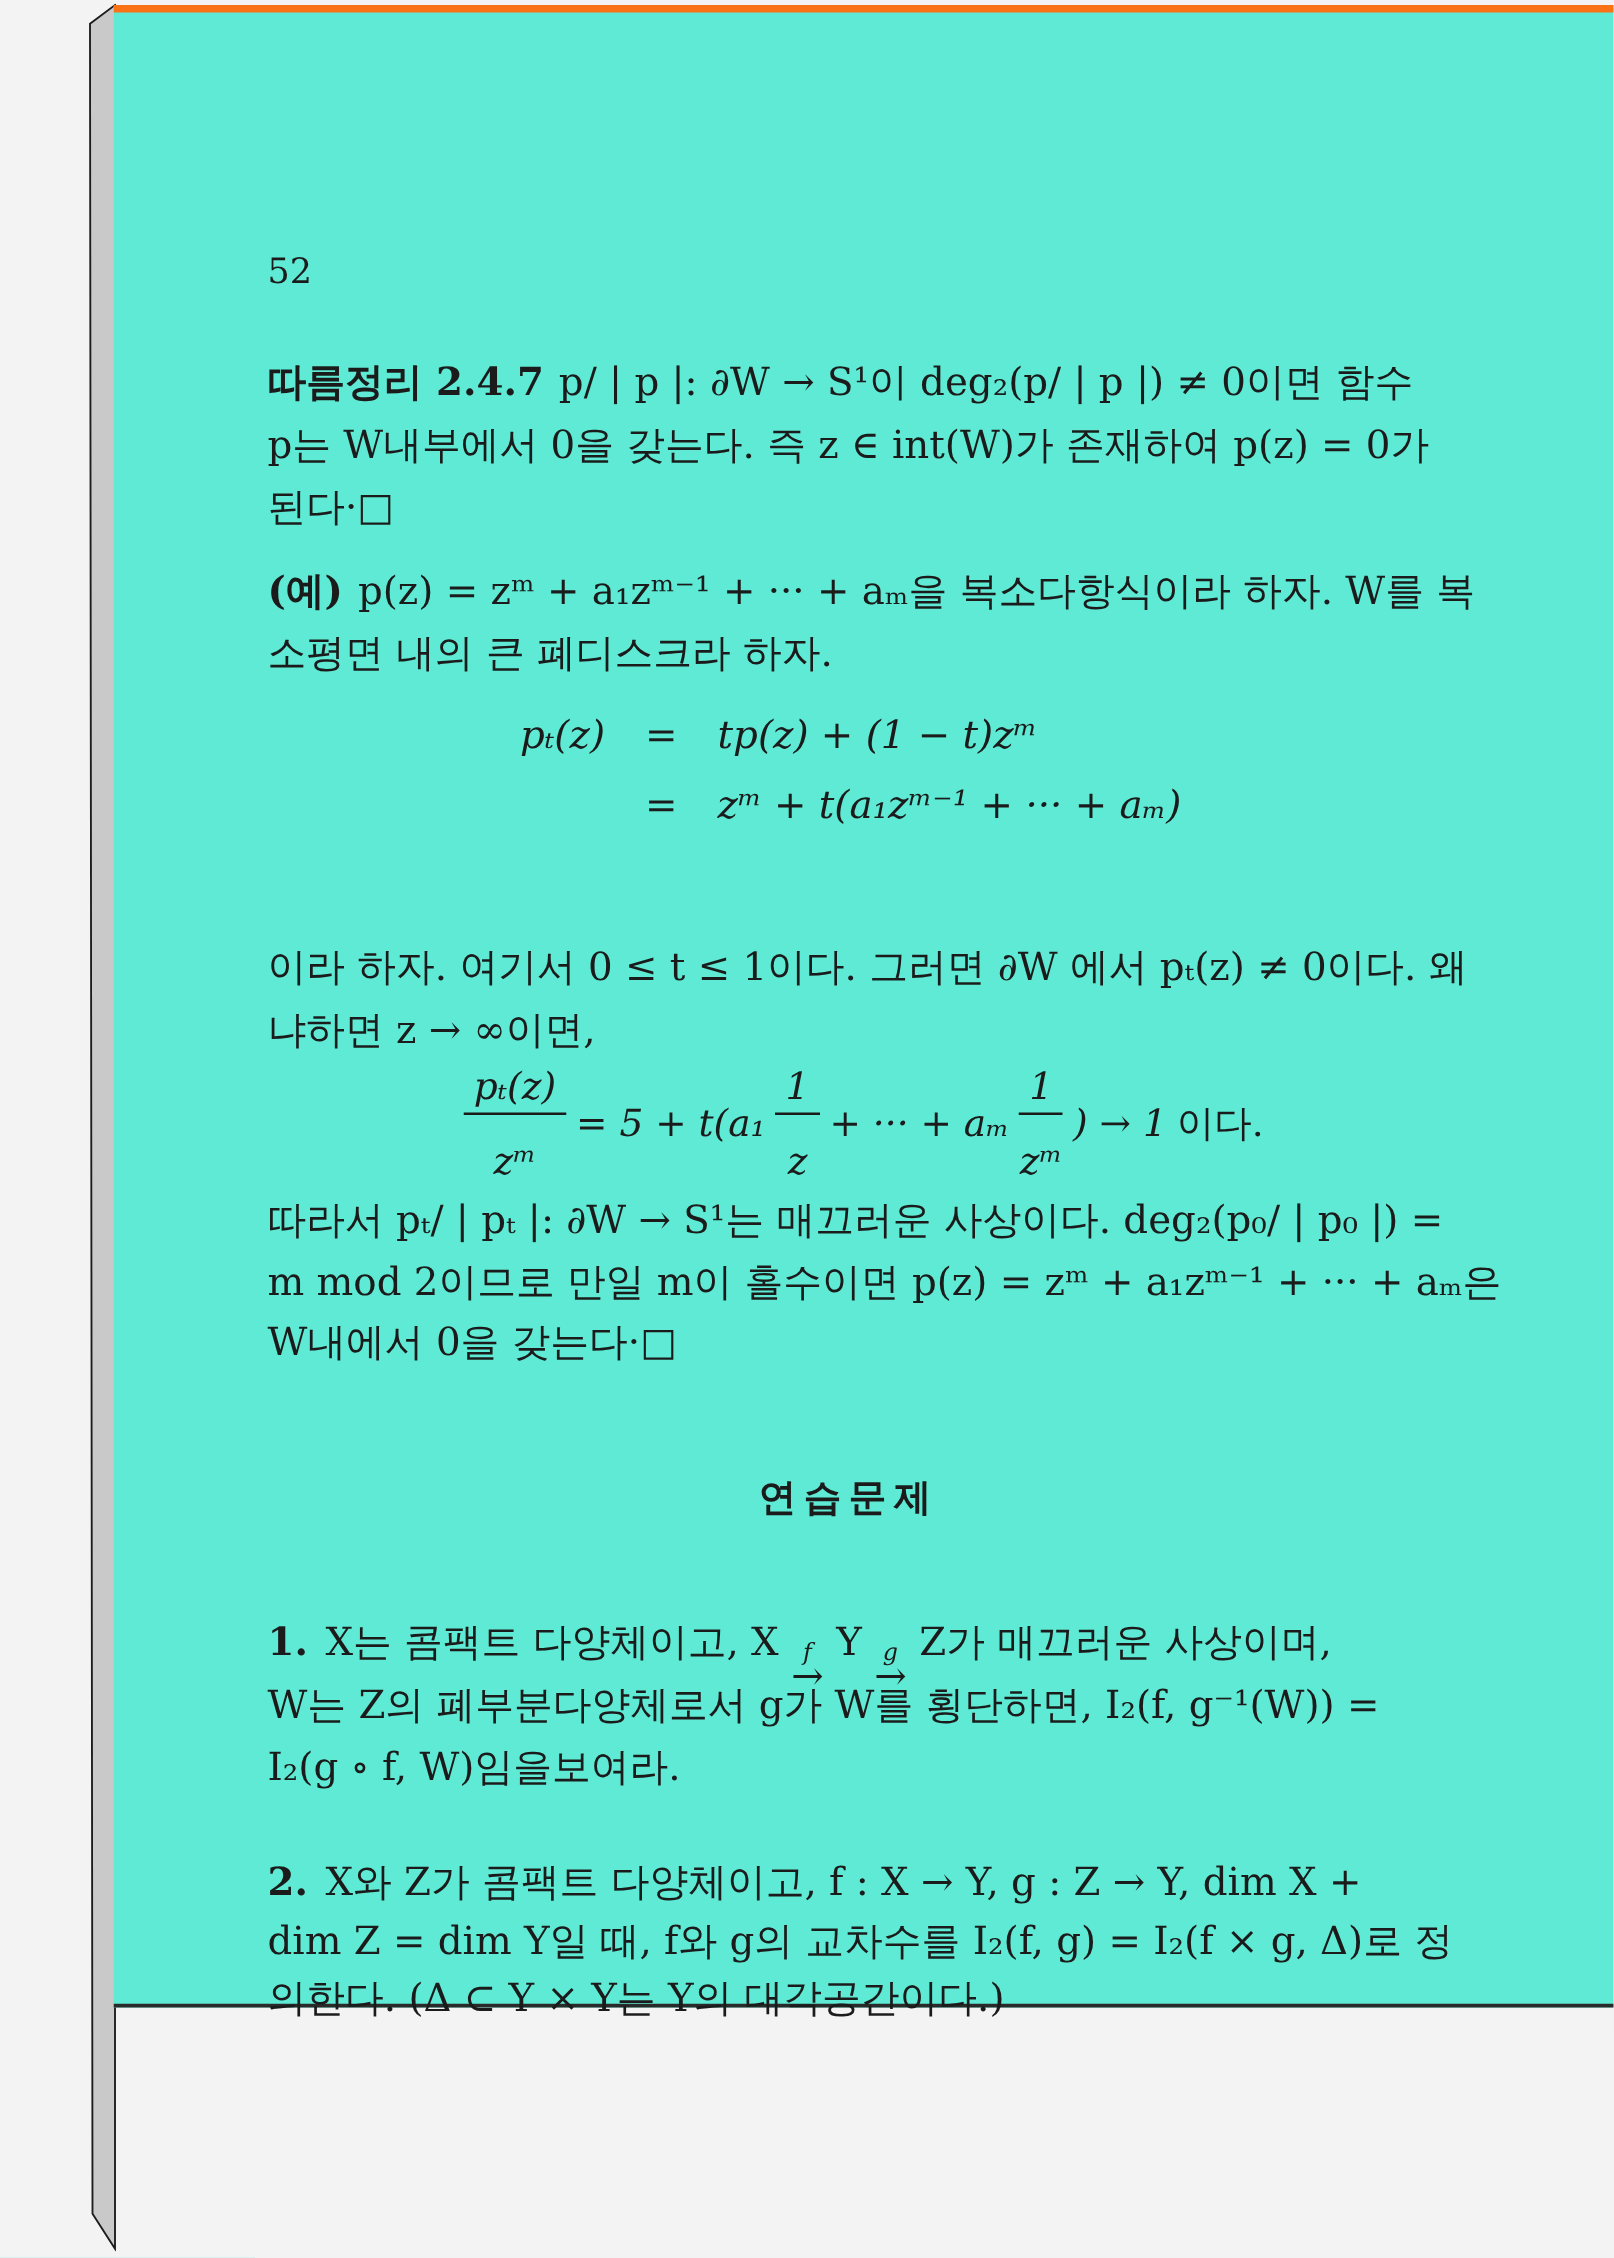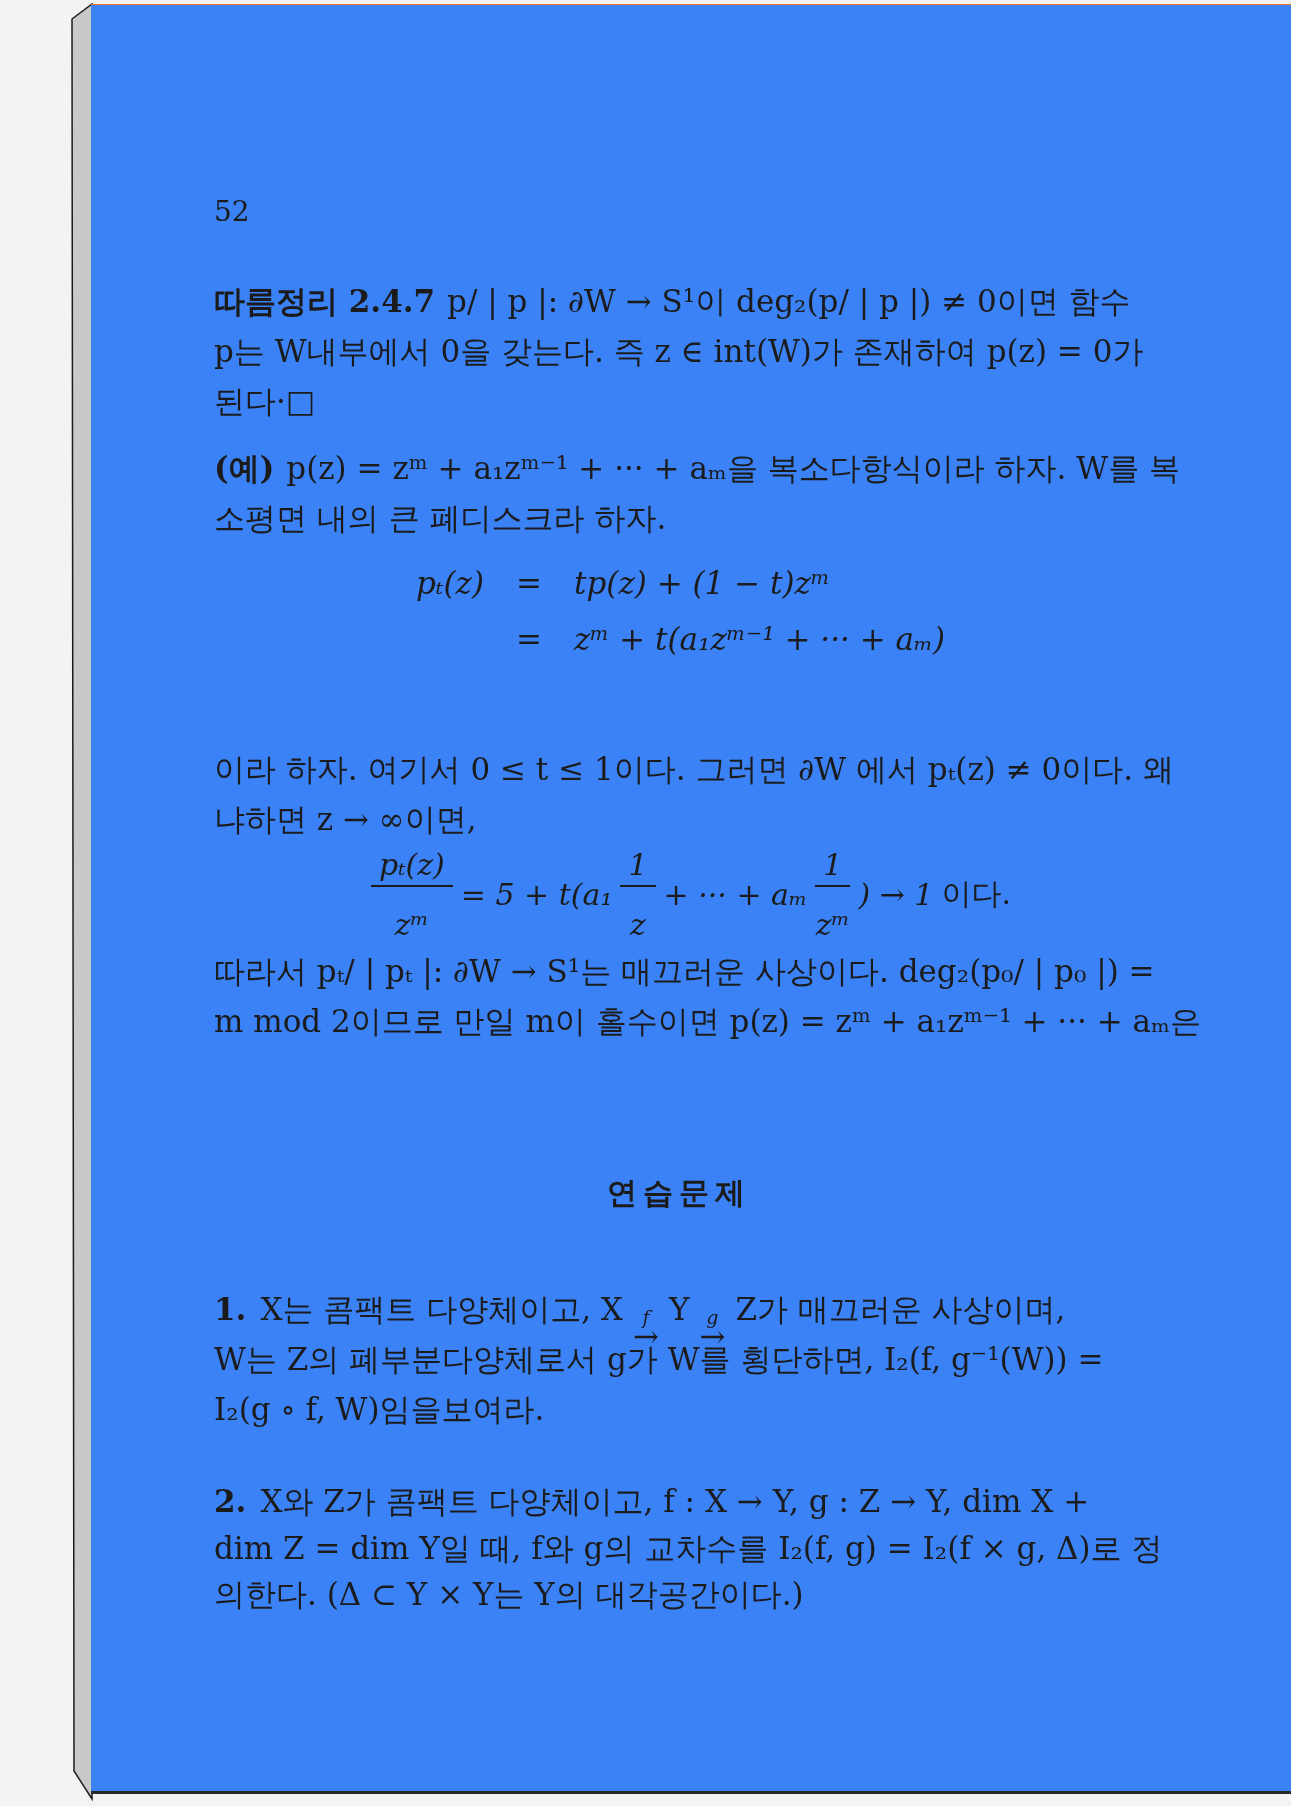--- a/index.html
+++ b/index.html
@@ -14,23 +14,23 @@
     overflow: hidden;
     font-family: "DejaVu Serif", "Liberation Serif", serif;
     color: #1b1b1b;
     background: #f3f3f4;
   }
   .page {
     position: absolute;
     left: 91px;
     top: 4px;
     width: 1200px;
-    height: 1790px;
-    background: #3b82f6;
-    border-top: 1px solid #f97316;
+    height: 1602px;
+    background: #5eead4;
+    border-top: 6px solid #f97316;
     border-bottom: 3px solid #2a2a2a;
     box-sizing: border-box;
   }
   .page-edge {
     position: absolute;
     left: 70px;
     top: 3px;
   }
   .line {
     position: absolute;
@@ -163,20 +163,21 @@
       <span class="frac">
         <span class="num">1</span>
         <span class="den">zᵐ</span>
       </span>
       <span>) → 1</span>
       <span class="upright">이다.</span>
     </div>
 
     <div class="line" style="top:946px">따라서 pₜ/ | pₜ |: ∂W → S¹는 매끄러운 사상이다. deg₂(p₀/ | p₀ |) =</div>
     <div class="line" style="top:996px">m mod 2이므로 만일 m이 홀수이면 p(z) = zᵐ + a₁zᵐ⁻¹ + ··· + aₘ은</div>
+    <div class="line" style="top:1044px">W내에서 0을 갖는다·□</div>
 
     <div class="section-heading">연습문제</div>
 
     <div class="line" style="top:1284px">
       <span class="lead-num">1.</span><span>X는 콤팩트 다양체이고, X</span><span class="labeled-arrow">
           <span class="arrow-label">f</span>
           <span class="arrow-glyph">→</span>
         </span><span>Y</span><span class="labeled-arrow">
           <span class="arrow-label">g</span>
           <span class="arrow-glyph">→</span>

